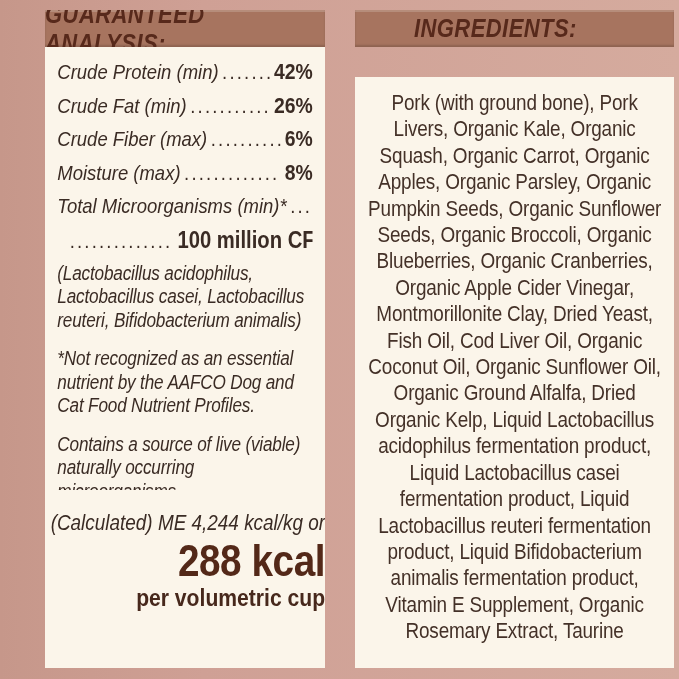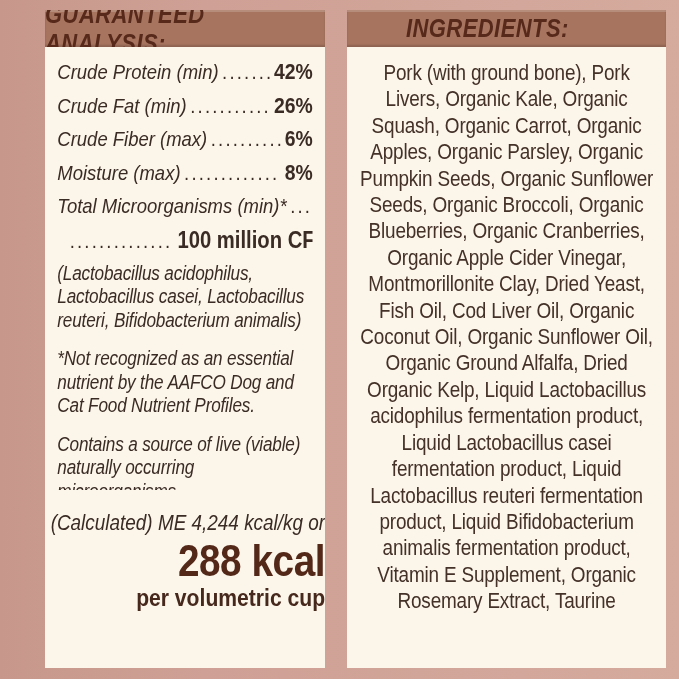--- a/index.html
+++ b/index.html
@@ -18,21 +18,21 @@
     background:linear-gradient(90deg,#c6978a 0%, var(--page-bg) 30%, #d5ab9e 100%);
     color:var(--body-text);
     overflow:hidden;
   }
   .page{position:relative;width:679px;height:679px;}
   .panel{
     position:absolute;top:10px;height:658px;
     display:flex;flex-direction:column;
   }
   .panel-left{left:10px;width:315px;padding-left:35px;}
-  .panel-right{left:347px;width:319px;}
+  .panel-right{left:355px;width:319px;}
   .bar{
     height:37px;flex:0 0 37px;
     background:var(--bar-bg);
     box-shadow:inset 0 2px 0 rgba(255,255,255,.18), inset 0 -2px 2px rgba(0,0,0,.15);
     display:flex;align-items:center;justify-content:center;
     font-style:italic;font-weight:bold;font-size:25px;
     letter-spacing:.5px;color:var(--bar-text);
     overflow:hidden;
   }
   .content{background:var(--panel-bg);overflow:hidden;}
@@ -68,21 +68,21 @@
   .cal-bar{flex:0 0 38px;}
   .cal-content{flex:1 1 auto;text-align:right;padding-top:21px;}
   .cal-line1{font-style:italic;font-size:21.5px;line-height:24px;}
   .cal-value{
     font-weight:bold;font-size:44px;line-height:46px;
     color:var(--value-accent);letter-spacing:-0.5px;margin-top:3px;
   }
   .cal-unit{font-weight:bold;font-size:24px;line-height:28px;color:#47281c;}
 
   
-  .ing-content{flex:1 1 auto;padding:13px 12px 0 12px;}
+  .ing-content{flex:1 1 auto;padding:13px 12px 0 12px;margin-top:30px;}
   .ing-text{
     text-align:center;
     font-size:21.5px;line-height:26.4px;
     color:#443128;letter-spacing:-0.2px;
   }
 </style>
 </head>
 <body>
 
 <div class="page">

